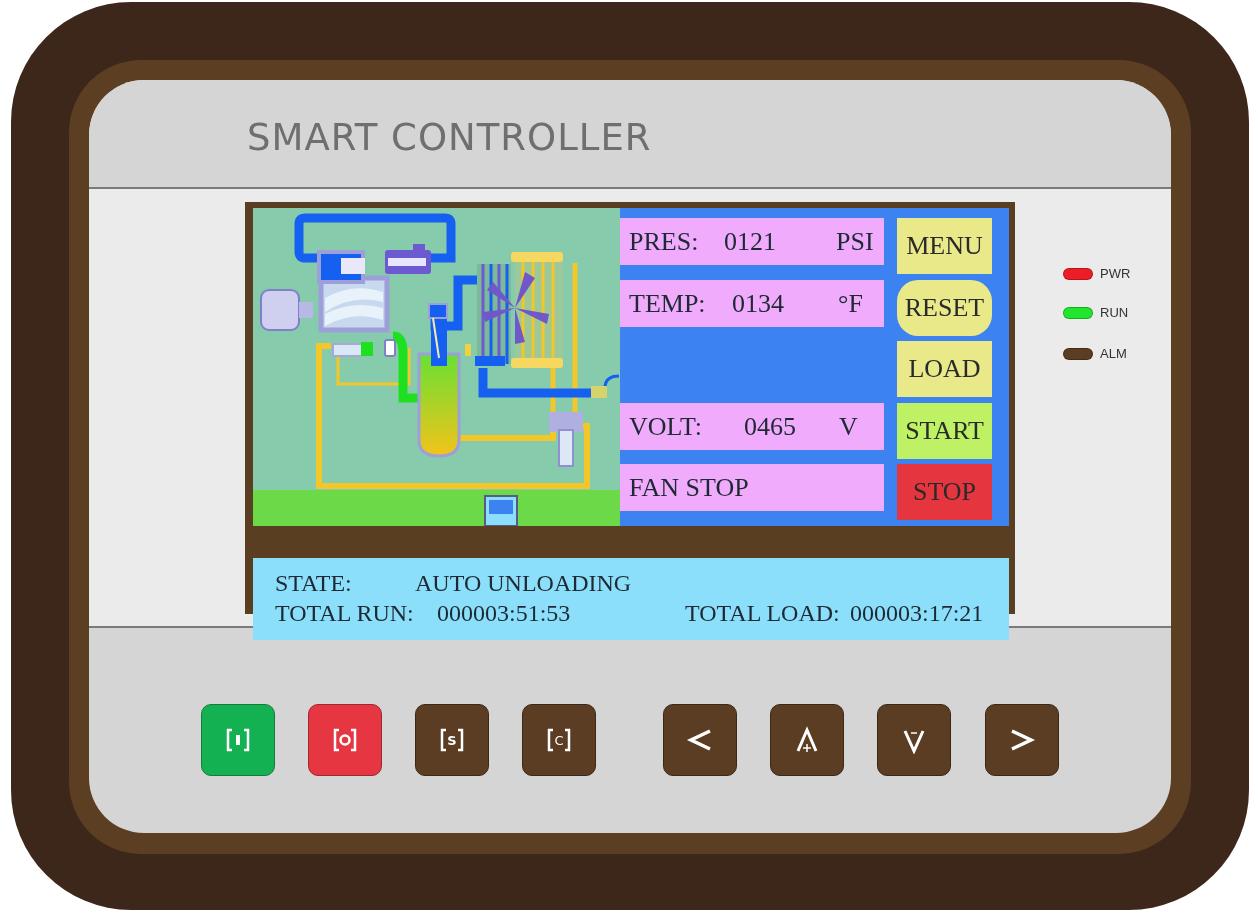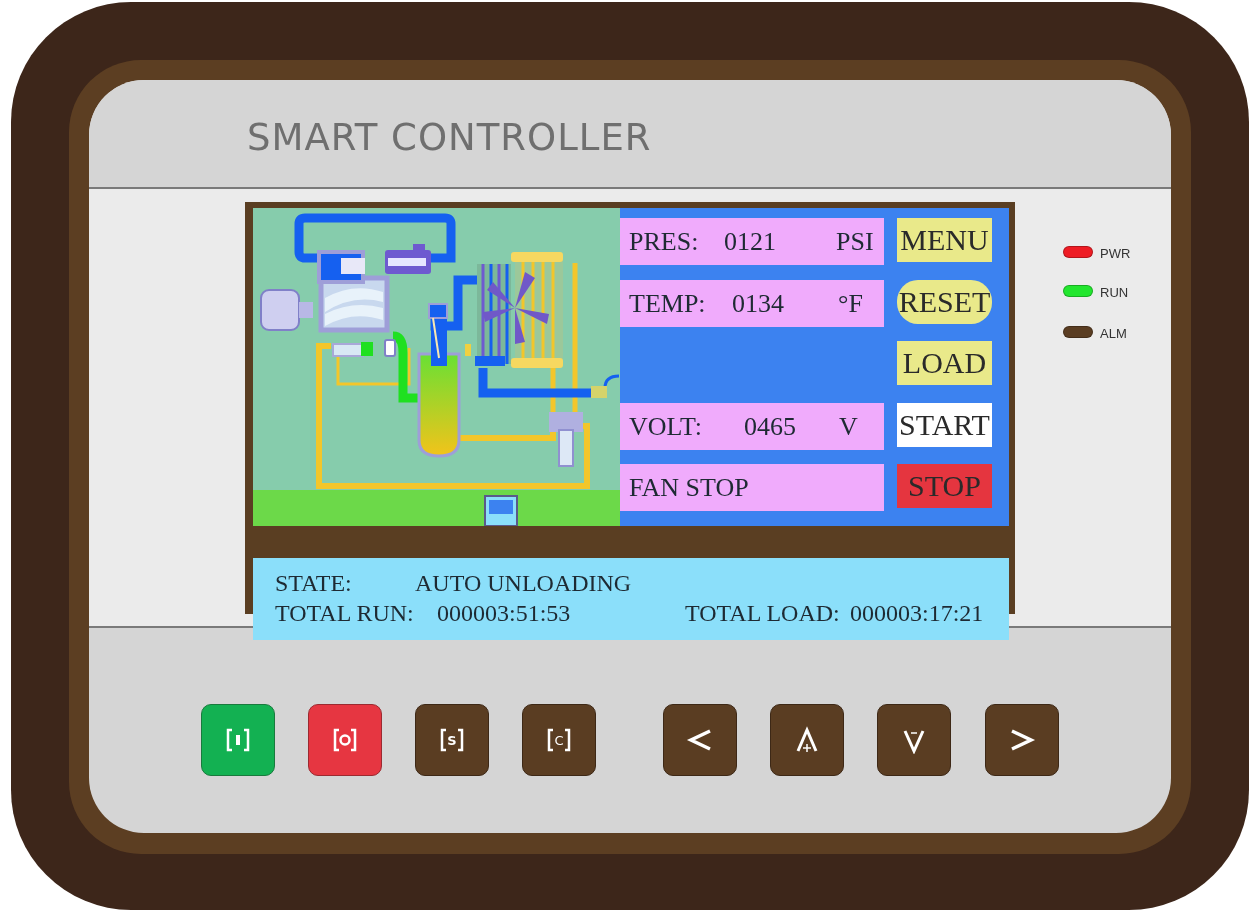--- a/index.html
+++ b/index.html
@@ -21,21 +21,21 @@
   .face-top { position: absolute; left: 0; top: 0; width: 100%; height: 107px; background: #d5d5d5; }
   .face-mid {
     position: absolute; left: 0; top: 107px; width: 100%; height: 441px;
     background: #ebebeb; border-top: 2px solid #7a7a7a; border-bottom: 2px solid #7a7a7a;
   }
   .brand {
     position: absolute; left: 158px; top: 36px; font-size: 37px; letter-spacing: 1px;
     color: #6f6f6f; font-family: "DejaVu Sans", sans-serif; font-weight: normal;
   }
 
-  .led-row { position: absolute; left: 974px; display: flex; align-items: flex-start; }
+  .led-row { position: absolute; left: 974px; display: flex; align-items: center; margin-top: 20px; }
   .led { width: 30px; height: 12px; border-radius: 6px; margin-right: 7px; border: 1px solid rgba(0,0,0,0.25); }
   .led-label { font-size: 13px; color: #333; }
 
   
   .lcd {
     position: absolute; left: 245px; top: 202px; width: 770px; height: 412px;
     background: #5a3e22; padding: 6px 6px 6px 8px;
   }
   .lcd-inner { position: relative; width: 100%; height: 100%; }
   .diagram { position: absolute; left: 0; top: 0; width: 367px; height: 318px; background: #86ccac; }
@@ -45,22 +45,22 @@
   .panel { position: absolute; left: 367px; top: 0; width: 389px; height: 318px; background: #3c82f0; }
   .field {
     position: absolute; left: 0; width: 264px; height: 47px; background: #f0abfc;
     font-family: "Liberation Serif", serif; font-size: 26px; color: #1e2a33;
     display: flex; align-items: center;
   }
   .field .lbl { position: absolute; left: 9px; }
   .field .val { position: absolute; left: 104px; }
   .field .unit { position: absolute; left: 216px; }
   .softkey {
-    position: absolute; left: 277px; width: 95px; height: 44px;
-    font-family: "Liberation Serif", serif; font-size: 30px; color: #2a2a2a;
+    position: absolute; left: 277px; width: 95px; height: 56px;
+    font-family: "Liberation Serif", serif; font-size: 26px; color: #2a2a2a;
     display: flex; align-items: center; justify-content: center; cursor: pointer;
   }
 
   .status {
     position: absolute; left: 0; top: 318px; width: 756px; height: 82px; background: #8bdffa;
     font-family: "Liberation Serif", serif; font-size: 24px; color: #1e2a33; margin-top: 32px;
   }
   .status span { position: absolute; white-space: nowrap; }
 
   
@@ -196,21 +196,21 @@
         <span class="val" style="left:124px;font-family:Liberation Serif, serif;">0465</span>
         <span class="unit" style="left:219px;">V</span>
       </div>
       <div class="field" style="top:256px;">
         <span class="lbl">FAN STOP</span>
       </div>
 
       <div class="softkey" style="top:10px; background:#e9e98a;">MENU</div>
       <div class="softkey" style="top:72px; background:#e9e98a;border-radius:21px;">RESET</div>
       <div class="softkey" style="top:133px; background:#e9e98a;">LOAD</div>
-      <div class="softkey" style="top:195px; background:#ffffff;">START</div>
+      <div class="softkey" style="top:195px; background:#bef264;">START</div>
       <div class="softkey" style="top:256px; background:#e5353f;">STOP</div>
     </div>
 
     <div class="status">
       <span style="left:22px; top:12px;">STATE:</span>
       <span style="left:162px; top:12px;">AUTO UNLOADING</span>
       <span style="left:22px; top:42px;">TOTAL RUN:</span>
       <span style="left:184px; top:42px;">000003:51:53</span>
       <span style="left:432px; top:42px;">TOTAL LOAD:</span>
       <span style="left:597px; top:42px;">000003:17:21</span>

